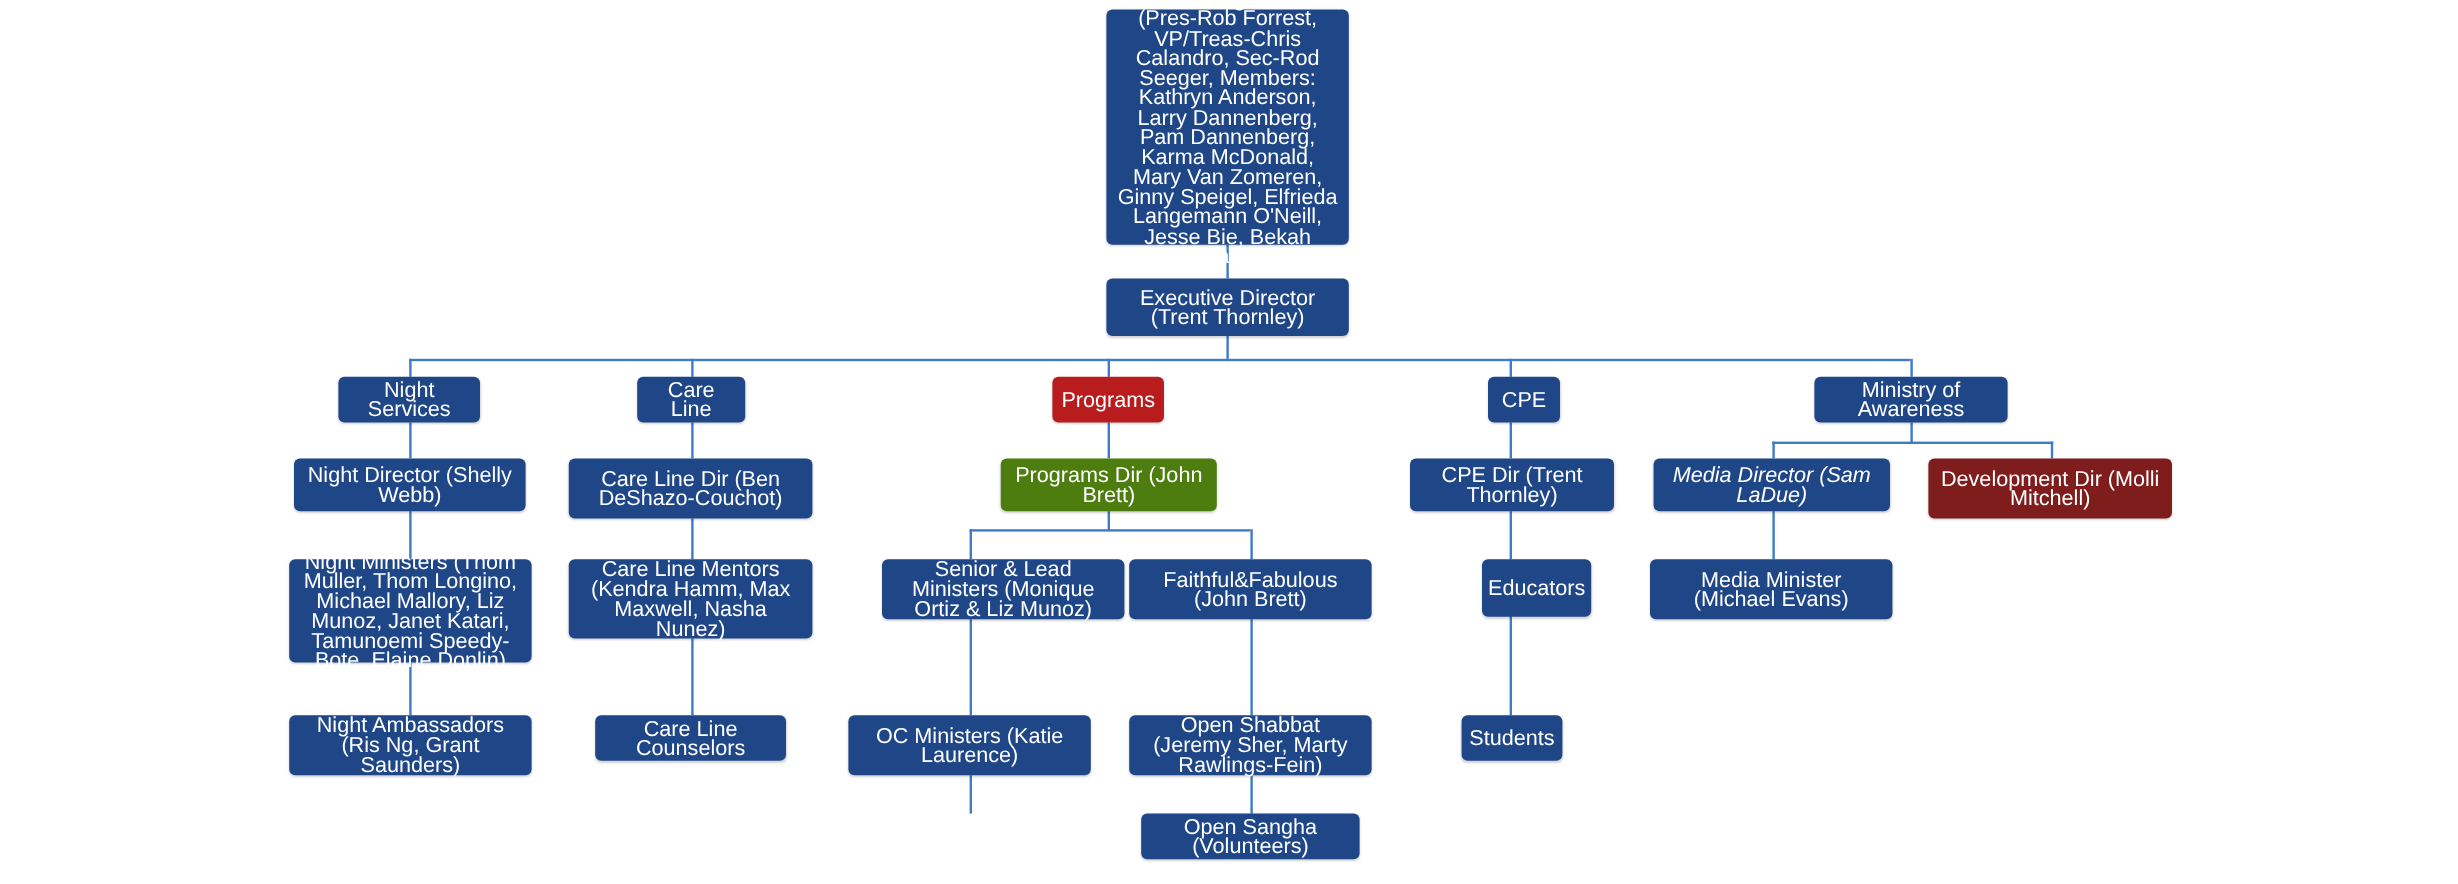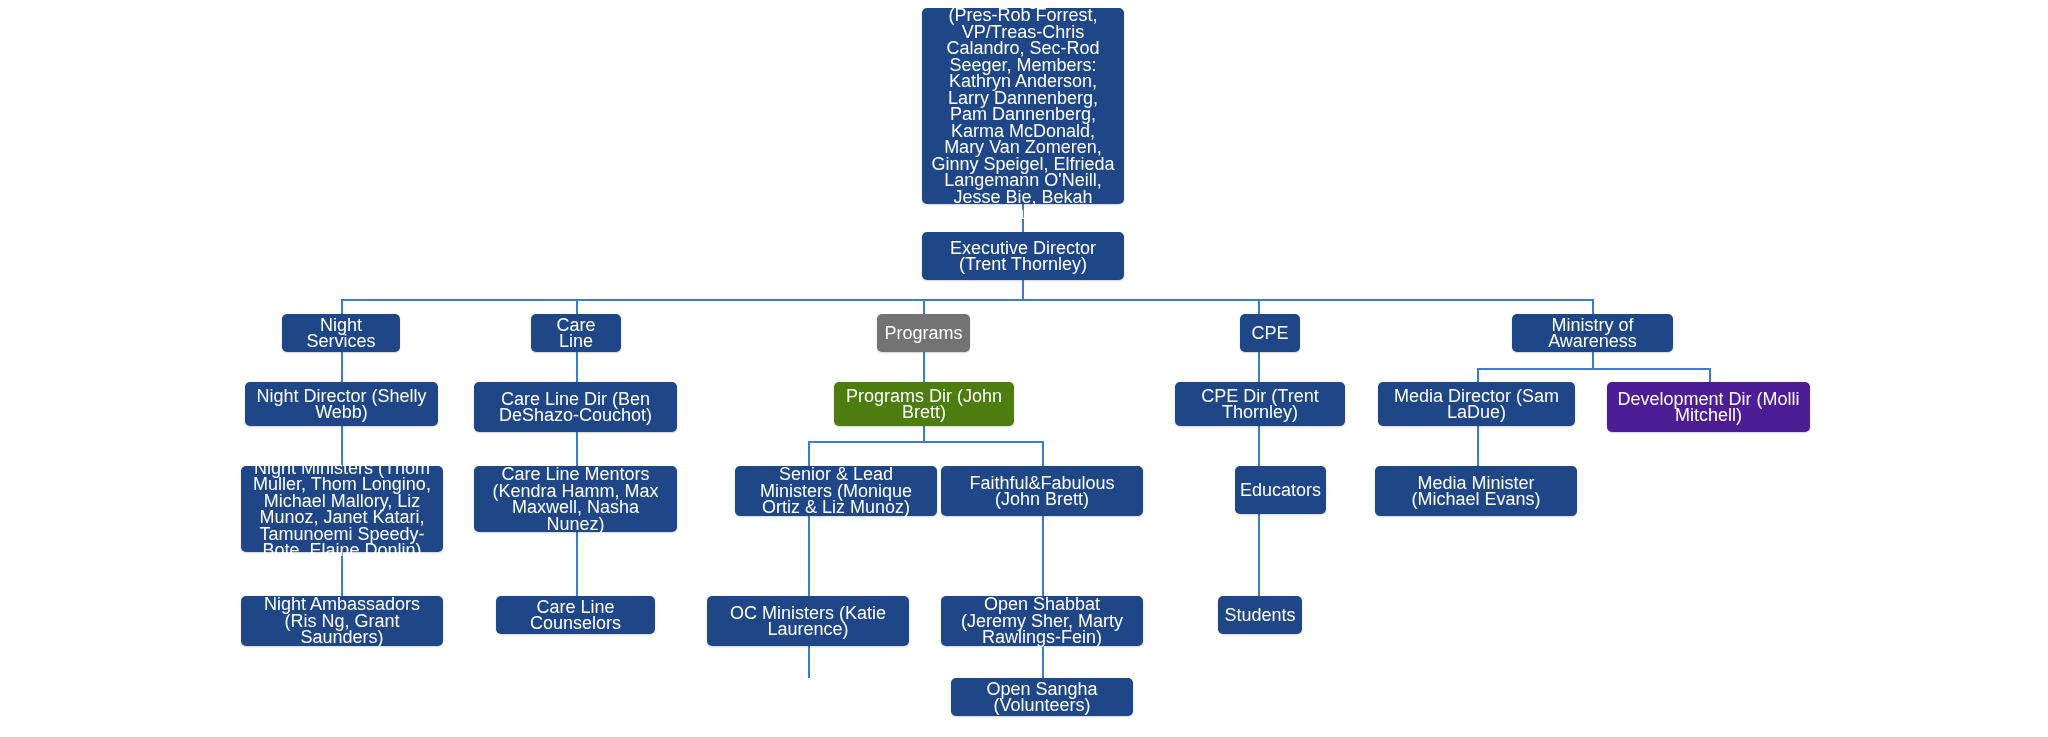--- a/index.html
+++ b/index.html
@@ -73,29 +73,29 @@
     <div class="edge v" style="left: 1258px; top: 504px; width: 2px; height: 92px; background: rgb(61, 124, 201);"></div>
     <div class="edge v" style="left: 1592px; top: 352px; width: 2px; height: 17px; background: rgb(61, 124, 201);"></div>
     <div class="edge h" style="left: 1477px; top: 368px; width: 234px; height: 2px; background: rgb(61, 124, 201);"></div>
     <div class="edge v" style="left: 1477px; top: 368px; width: 2px; height: 14px; background: rgb(61, 124, 201);"></div>
     <div class="edge v" style="left: 1709px; top: 368px; width: 2px; height: 14px; background: rgb(61, 124, 201);"></div>
     <div class="edge v" style="left: 1477px; top: 426px; width: 2px; height: 40px; background: rgb(61, 124, 201);"></div>
     <div class="node" style="left: 922px; top: 8px; width: 202px; height: 196px; background: rgb(31, 71, 136); color: rgb(255, 255, 255);">Governing Board (Pres-Rob Forrest, VP/Treas-Chris Calandro, Sec-Rod Seeger, Members: Kathryn Anderson, Larry Dannenberg, Pam Dannenberg, Karma McDonald, Mary Van Zomeren, Ginny Speigel, Elfrieda Langemann O'Neill, Jesse Bie, Bekah Davis (at-large))</div>
     <div class="node" style="left: 922px; top: 232px; width: 202px; height: 48px; background: rgb(31, 71, 136); color: rgb(255, 255, 255);">Executive Director (Trent Thornley)</div>
     <div class="node" style="left: 282px; top: 314px; width: 118px; height: 38px; background: rgb(31, 71, 136); color: rgb(255, 255, 255);">Night Services</div>
     <div class="node" style="left: 531px; top: 314px; width: 90px; height: 38px; background: rgb(31, 71, 136); color: rgb(255, 255, 255);">Care Line</div>
-    <div class="node" style="left: 877px; top: 314px; width: 93px; height: 38px; background: #737373; color: rgb(255, 255, 255);">Programs</div>
+    <div class="node" style="left: 877px; top: 314px; width: 93px; height: 38px; background: #b91c1c; color: rgb(255, 255, 255);">Programs</div>
     <div class="node" style="left: 1228px; top: 314px; width: 60px; height: 38px; background: rgb(31, 71, 136); color: rgb(255, 255, 255); margin-left: 12px;">CPE</div>
     <div class="node" style="left: 1512px; top: 314px; width: 161px; height: 38px; background: rgb(31, 71, 136); color: rgb(255, 255, 255);">Ministry of Awareness</div>
     <div class="node" style="left: 245px; top: 382px; width: 193px; height: 44px; background: rgb(31, 71, 136); color: rgb(255, 255, 255);">Night Director (Shelly Webb)</div>
     <div class="node" style="left: 474px; top: 382px; width: 203px; height: 50px; background: rgb(31, 71, 136); color: rgb(255, 255, 255);">Care Line Dir (Ben DeShazo-Couchot)</div>
     <div class="node" style="left: 834px; top: 382px; width: 180px; height: 44px; background: #4d7c0f; color: rgb(255, 255, 255);">Programs Dir (John Brett)</div>
     <div class="node" style="left: 1175px; top: 382px; width: 170px; height: 44px; background: rgb(31, 71, 136); color: rgb(255, 255, 255);">CPE Dir (Trent Thornley)</div>
-    <div class="node" style="left: 1378px; top: 382px; width: 197px; height: 44px; background: rgb(31, 71, 136); color: rgb(255, 255, 255);">Media Director (Sam LaDue)</div>
-    <div class="node" style="left: 1607px; top: 382px; width: 203px; height: 50px; background: #4c1d95; color: rgb(255, 255, 255);">Development Dir (Molli Mitchell)</div>
+    <div class="node" style="left: 1378px; top: 382px; width: 197px; height: 44px; background: rgb(31, 71, 136); color: rgb(255, 255, 255); font-style: italic;">Media Director (Sam LaDue)</div>
+    <div class="node" style="left: 1607px; top: 382px; width: 203px; height: 50px; background: #7f1d1d; color: rgb(255, 255, 255);">Development Dir (Molli Mitchell)</div>
     <div class="node" style="left: 474px; top: 466px; width: 203px; height: 66px; background: rgb(31, 71, 136); color: rgb(255, 255, 255);">Care Line Mentors (Kendra Hamm, Max Maxwell, Nasha Nunez)</div>
     <div class="node" style="left: 241px; top: 466px; width: 202px; height: 86px; background: rgb(31, 71, 136); color: rgb(255, 255, 255);">Night Ministers (Thom Muller, Thom Longino, Michael Mallory, Liz Munoz, Janet Katari, Tamunoemi Speedy-Bote, Elaine Donlin)</div>
     <div class="node" style="left: 707px; top: 466px; width: 202px; height: 50px; background: rgb(31, 71, 136); color: rgb(255, 255, 255); margin-left: 28px;">Senior &amp; Lead Ministers (Monique Ortiz &amp; Liz Munoz)</div>
     <div class="node" style="left: 941px; top: 466px; width: 202px; height: 50px; background: rgb(31, 71, 136); color: rgb(255, 255, 255);">Faithful&amp;Fabulous (John Brett)</div>
     <div class="node" style="left: 1215px; top: 466px; width: 91px; height: 48px; background: rgb(31, 71, 136); color: rgb(255, 255, 255); margin-left: 20px;">Educators</div>
     <div class="node" style="left: 1375px; top: 466px; width: 202px; height: 50px; background: rgb(31, 71, 136); color: rgb(255, 255, 255);">Media Minister (Michael Evans)</div>
     <div class="node" style="left: 707px; top: 596px; width: 202px; height: 50px; background: rgb(31, 71, 136); color: rgb(255, 255, 255);">OC Ministers (Katie Laurence)</div>
     <div class="node" style="left: 941px; top: 596px; width: 202px; height: 50px; background: rgb(31, 71, 136); color: rgb(255, 255, 255);">Open Shabbat (Jeremy Sher, Marty Rawlings-Fein)</div>
     <div class="node" style="left: 241px; top: 596px; width: 202px; height: 50px; background: rgb(31, 71, 136); color: rgb(255, 255, 255);">Night Ambassadors (Ris Ng, Grant Saunders)</div>
     <div class="node" style="left: 496px; top: 596px; width: 159px; height: 38px; background: rgb(31, 71, 136); color: rgb(255, 255, 255);">Care Line Counselors</div>

